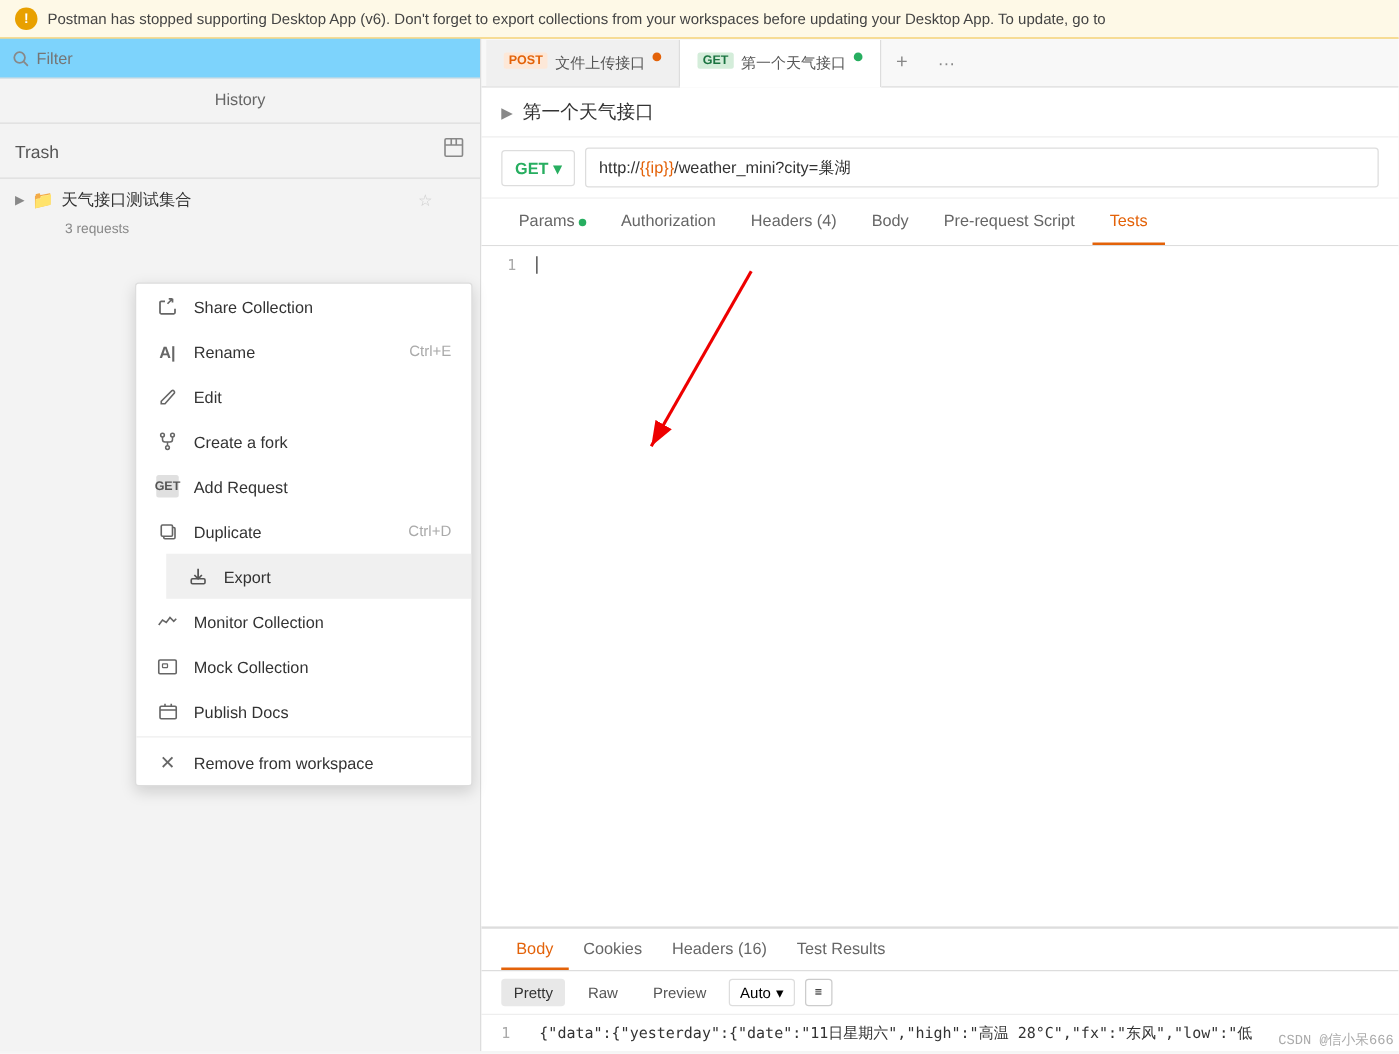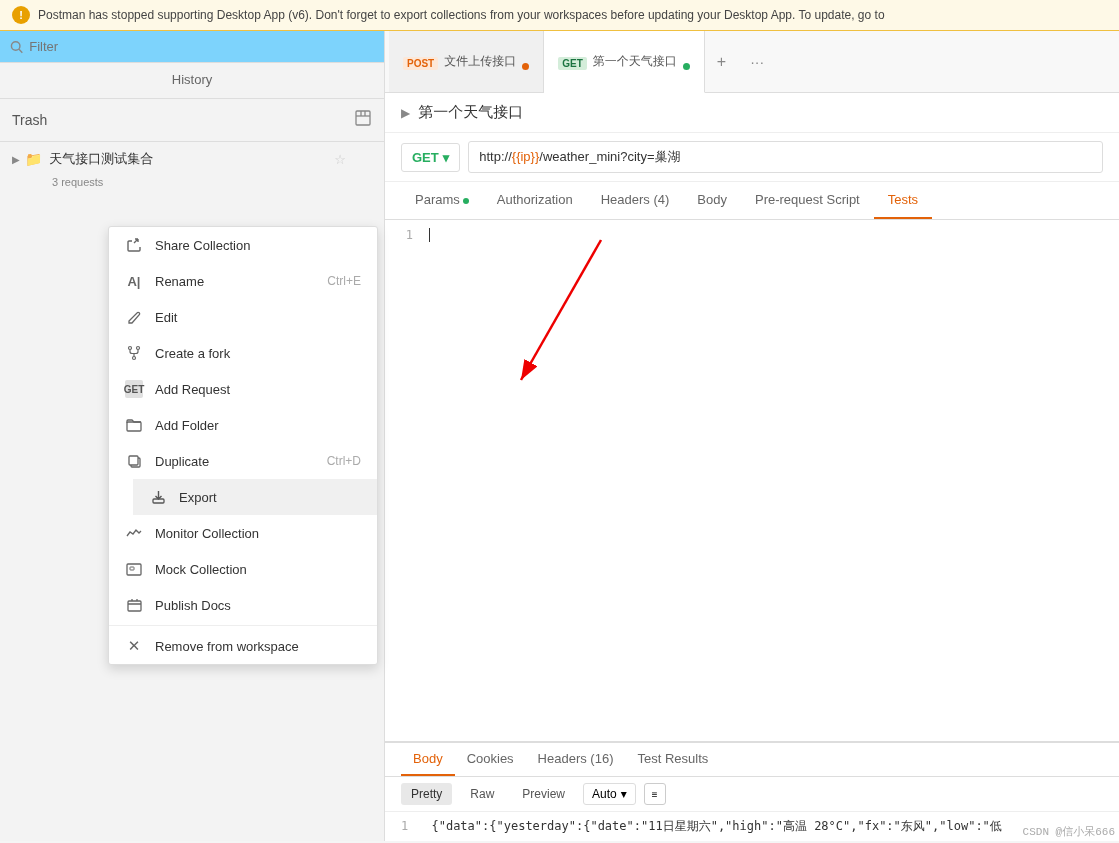--- a/index.html
+++ b/index.html
@@ -161,23 +161,23 @@
     .request-tabs {
       display: flex;
       align-items: center;
       border-bottom: 1px solid #ddd;
       background: #f8f8f8;
       padding: 0 4px;
       gap: 0;
     }
     .req-tab {
       display: flex;
-      align-items: flex-end;
+      align-items: flex-start;
       gap: 6px;
-      padding: 22px 14px;
+      padding: 10px 14px;
       border-right: 1px solid #ddd;
       cursor: pointer;
       font-size: 12px;
       color: #555;
       background: #f0f0f0;
     }
     .req-tab.active {
       background: white;
       border-bottom: 1px solid white;
       margin-bottom: -1px;
@@ -469,29 +469,20 @@
             </svg>
         </span>
         <span class="menu-item-label">Create a fork</span>
       </div>
 
       <div class="menu-item">
         <span class="menu-icon" style="font-size:10px;background:#e0e0e0;border-radius:2px;padding:1px 2px;color:#555;font-weight:600;">GET</span>
         <span class="menu-item-label">Add Request</span>
       </div>
 
-      <div class="menu-item">
-        <span class="menu-icon">
-          <svg width="16" height="14" viewBox="0 0 16 14" fill="none">
-              <rect x="1" y="4" width="14" height="9" rx="1" stroke="#666" stroke-width="1.3" fill="none"></rect>
-              <path d="M1 5V3a1 1 0 011-1h4l2 2h7" stroke="#666" stroke-width="1.3" fill="none"></path>
-            </svg>
-        </span>
-        <span class="menu-item-label">Add Folder</span>
-      </div>
 
       <div class="menu-item">
         <span class="menu-icon">
           <svg width="15" height="15" viewBox="0 0 15 15" fill="none">
               <rect x="4" y="4" width="9" height="9" rx="1" stroke="#666" stroke-width="1.3"></rect>
               <rect x="2" y="2" width="9" height="9" rx="1" stroke="#666" stroke-width="1.3" fill="white"></rect>
             </svg>
         </span>
         <span class="menu-item-label">Duplicate</span>
         <span class="menu-shortcut">Ctrl+D</span>

